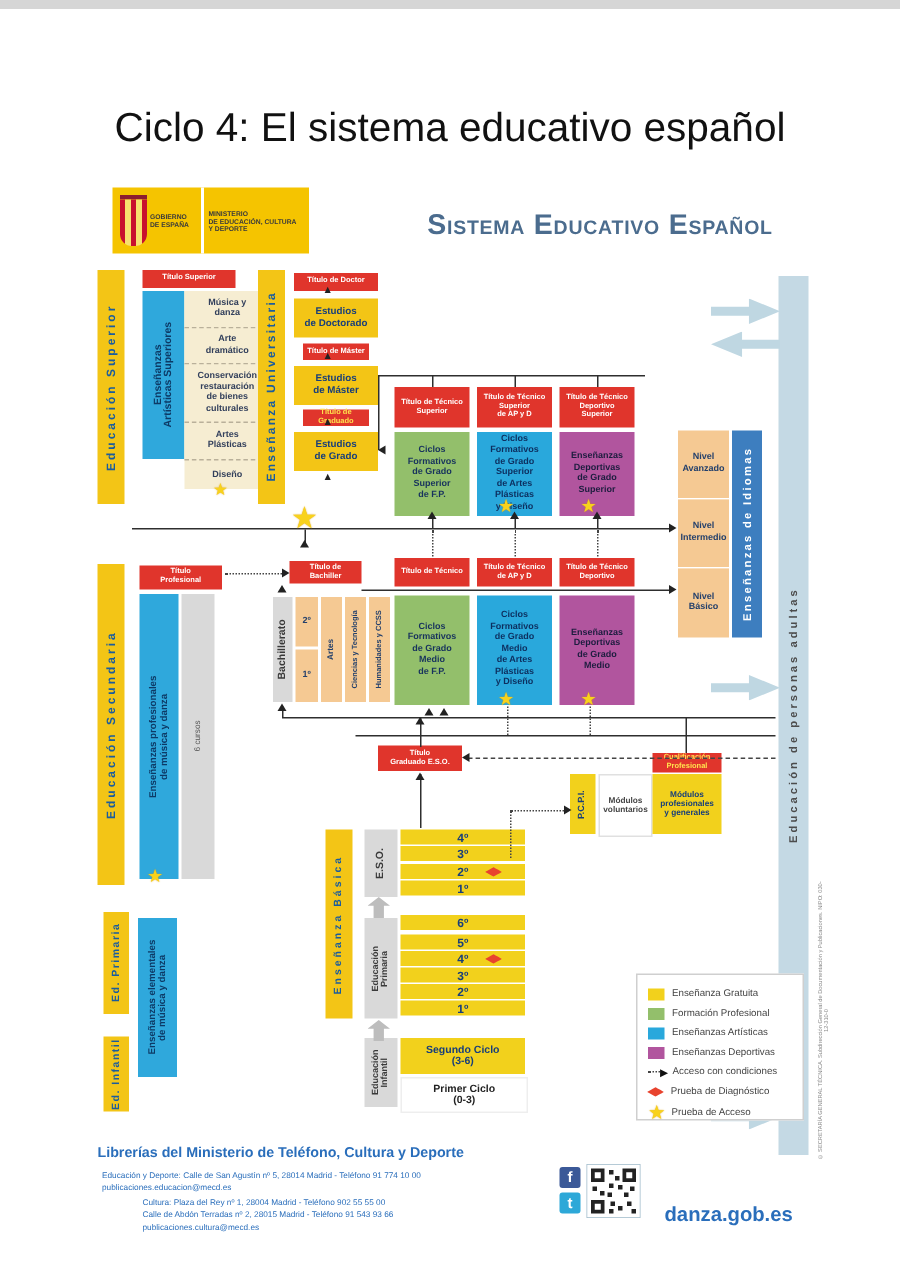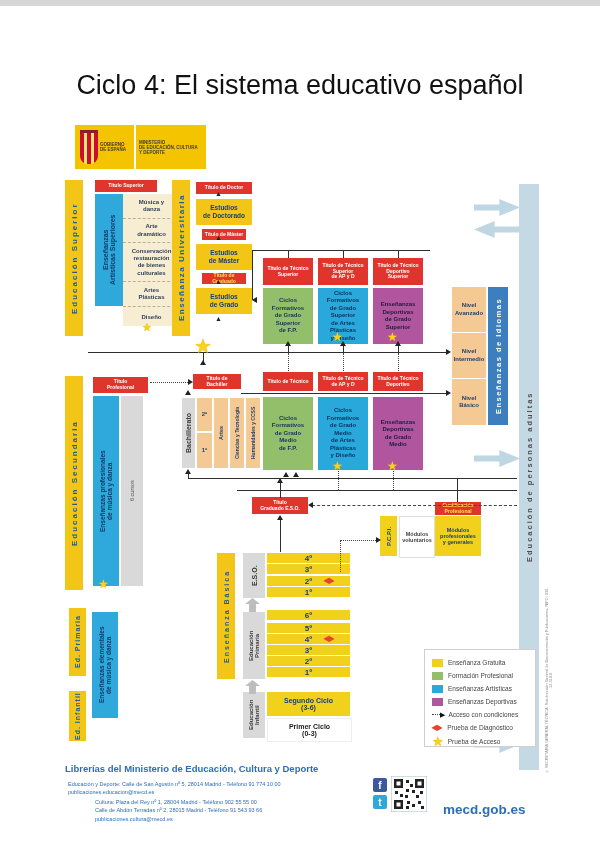--- a/index.html
+++ b/index.html
@@ -54,20 +54,21 @@
   <div class="abs" style="left:75px;top:125px;width:131px;height:44px;background:#F5C400;display:flex;">
     <div style="width:18px;margin:5px 2px 5px 5px;background:linear-gradient(to right,#C8102E 0 20%,#F7E06E 20% 40%,#C8102E 40% 60%,#F7E06E 60% 80%,#C8102E 80%);border-radius:0 0 8px 8px;border-top:3px solid #8c1d2f;"></div>
     <div class="pre" style="font-size:4.5px;color:#3a3a3a;font-weight:bold;align-self:center;width:34px;">GOBIERNO
 DE ESPAÑA</div>
     <div style="width:2px;background:#fff;height:100%;"></div>
     <div class="pre" style="font-size:4.5px;color:#3a3a3a;font-weight:bold;align-self:center;padding-left:3px;width:66px;">MINISTERIO
 DE EDUCACIÓN, CULTURA
 Y DEPORTE</div>
   </div>
 
+  <div class="abs" style="left:280px;top:140px;width:240px;text-align:center;font-variant:small-caps;font-weight:bold;font-size:19px;color:#4B6C8E;letter-spacing:.5px;">Sistema Educativo Español</div>
 
   <div class="abs vt" style="left:519px;top:184px;width:20px;height:586px;background:#C4D9E4;color:#4c4c4c;font-weight:bold;font-size:7.5px;letter-spacing:2px;">Educación de personas adultas</div>
   <div class="fat fat-r" style="left:474px;top:199px;width:46px;height:17px;"></div>
   <div class="fat fat-l" style="left:474px;top:221px;width:46px;height:17px;"></div>
   <div class="fat fat-r" style="left:474px;top:450px;width:46px;height:17px;"></div>
   <div class="fat fat-r" style="left:474px;top:736px;width:46px;height:17px;"></div>
 
   <div class="abs vt ybar" style="left:65px;top:180px;width:18px;height:156px;font-size:8px;letter-spacing:2px;">Educación Superior</div>
   <div class="abs vt ybar" style="left:65px;top:376px;width:18px;height:214px;font-size:8px;letter-spacing:2px;">Educación Secundaria</div>
   <div class="abs vt ybar" style="left:69px;top:608px;width:17px;height:68px;font-size:7px;letter-spacing:1px;">Ed. Primaria</div>
@@ -299,21 +300,21 @@
   <div class="hdot" style="left:340px;top:540px;width:36px;"></div>
   <div class="ah ah-right" style="left:376px;top:537px;"></div>
   <div class="vdot" style="left:340px;top:540px;height:32px;"></div>
   <div class="vl" style="left:457px;top:478px;height:24px;"></div>
 
   <div class="vl" style="left:203px;top:353px;height:10px;"></div>
   <div class="ah ah-up" style="left:200px;top:360px;"></div>
 
   <div class="star" style="left:194px;top:336px;font-size:20px;">★</div>
 
-  <div class="abs foot" style="left:65px;top:763px;font-size:9.5px;font-weight:bold;">Librerías del Ministerio de Educación, Cultura y Deporte</div>
+  <div class="abs foot" style="left:65px;top:763px;font-size:9.5px;font-weight:bold;">Librerías del Ministerio de Teléfono, Cultura y Deporte</div>
   <div class="abs foot pre" style="left:68px;top:780px;width:270px;font-size:5.5px;line-height:1.5;">Educación y Deporte:  Calle de San Agustín nº 5, 28014 Madrid - Teléfono 91 774 10 00
 publicaciones.educacion@mecd.es</div>
   <div class="abs foot pre" style="left:95px;top:798px;width:270px;font-size:5.5px;line-height:1.5;">Cultura:  Plaza del Rey nº 1, 28004 Madrid - Teléfono 902 55 55 00
 Calle de Abdón Terradas nº 2, 28015 Madrid - Teléfono 91 543 93 66
 publicaciones.cultura@mecd.es</div>
 
   <div class="abs ctr" style="left:373px;top:778px;width:14px;height:14px;background:#3B5998;color:#fff;font-weight:bold;font-size:10px;border-radius:2px;">f</div>
   <div class="abs ctr" style="left:373px;top:795px;width:14px;height:14px;background:#2DA8D8;color:#fff;font-weight:bold;font-size:10px;border-radius:2px;">t</div>
   <div class="abs" style="left:391px;top:776px;width:36px;height:36px;">
     <svg width="36" height="36" viewBox="0 0 36 36">
@@ -333,17 +334,17 @@
       <rect x="14" y="19" width="3" height="3" fill="#222"></rect>
         <rect x="25" y="19" width="3" height="3" fill="#222"></rect>
       <rect x="29" y="15" width="3" height="3" fill="#222"></rect>
         <rect x="16" y="25" width="3" height="3" fill="#222"></rect>
       <rect x="21" y="28" width="3" height="3" fill="#222"></rect>
         <rect x="27" y="25" width="3" height="3" fill="#222"></rect>
       <rect x="30" y="30" width="3" height="3" fill="#222"></rect>
         <rect x="15" y="30" width="3" height="3" fill="#222"></rect>
     </svg>
   </div>
-  <div class="abs foot" style="left:443px;top:802px;font-size:13.5px;font-weight:bold;">mecd.gob.es</div>
+  <div class="abs foot" style="left:443px;top:802px;font-size:13.5px;font-weight:bold;">danza.gob.es</div>
 
   <div class="abs vt" style="left:545px;top:585px;width:8px;height:190px;font-size:3.8px;color:#8a8a8a;">© SECRETARÍA GENERAL TÉCNICA. Subdirección General de Documentación y Publicaciones. NIPO: 030-12-310-0</div>
 
 </div>
 
 </body></html>

